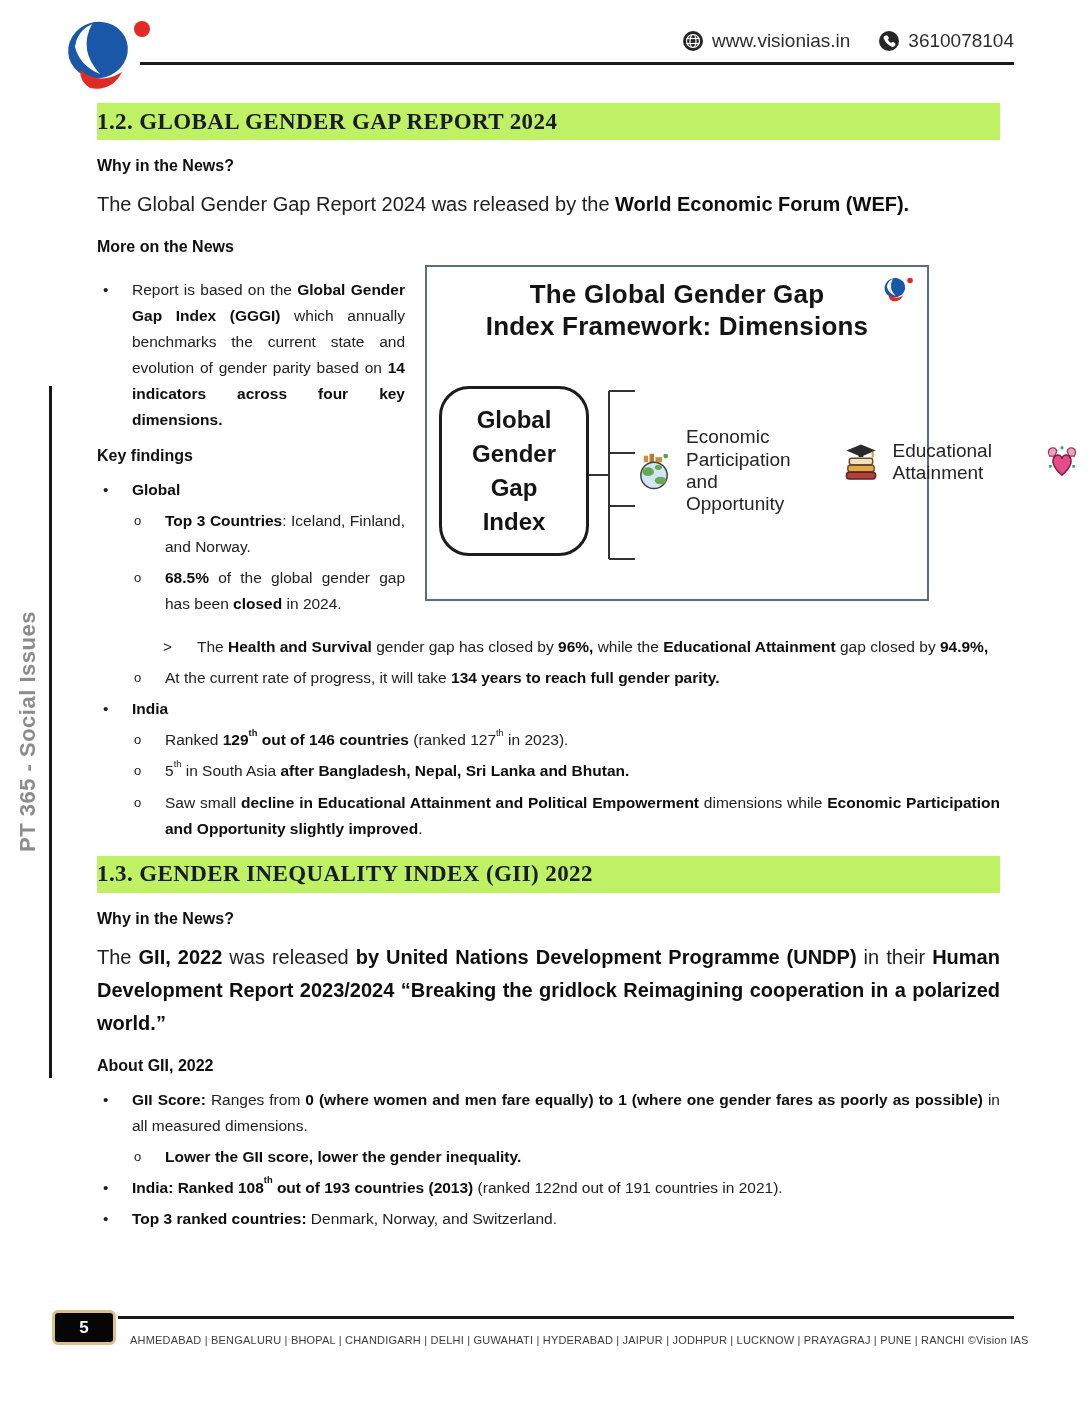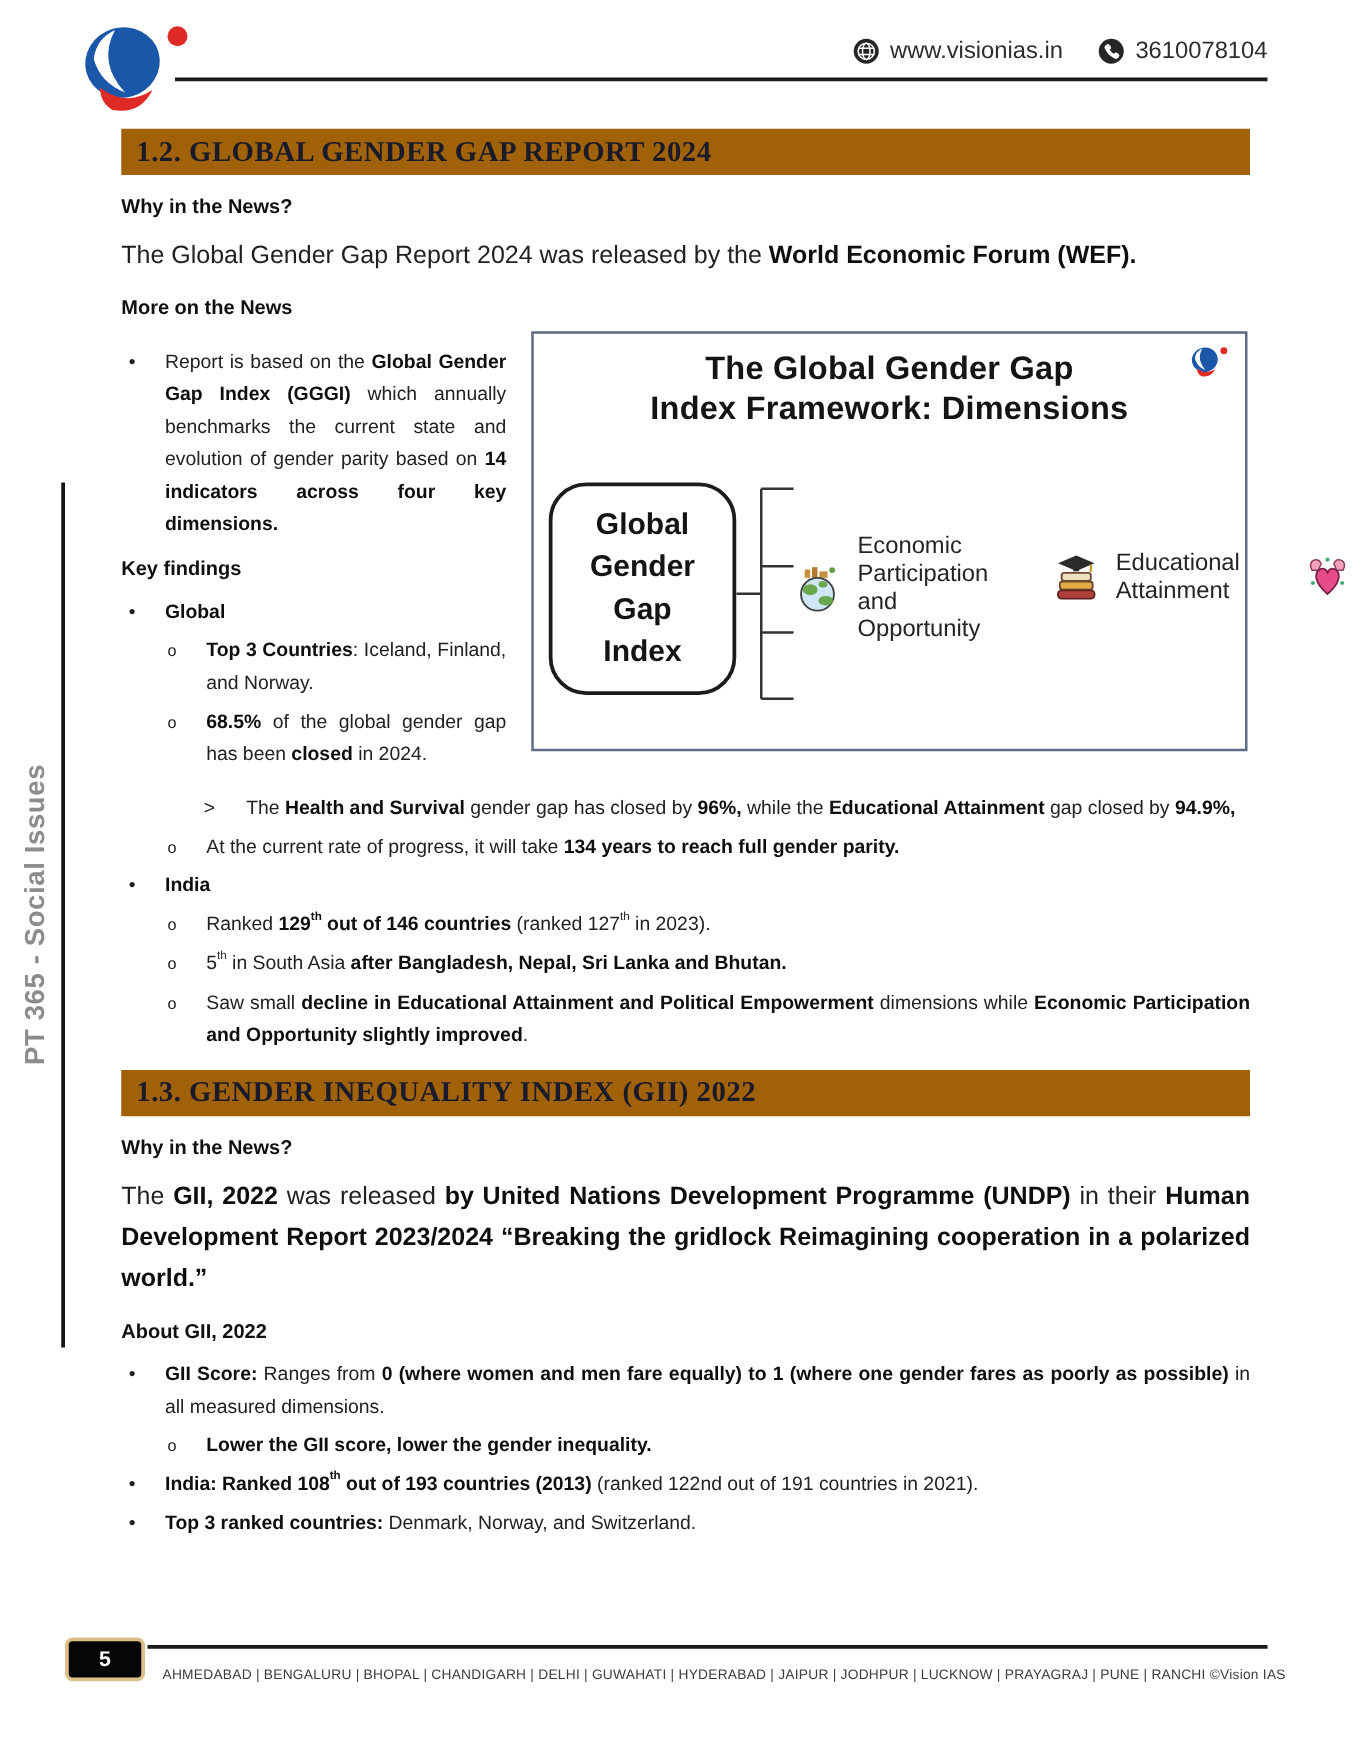--- a/index.html
+++ b/index.html
@@ -24,21 +24,21 @@
   .side-rule { position:absolute; left:49px; top:386px; width:3px; height:692px; background:#161616; }
   .side-label {
     position:absolute; left:-92px; top:719px; width:240px; text-align:center;
     transform:rotate(-90deg); font-weight:700; font-size:22px; color:#8c8c8c; letter-spacing:0.5px;
     white-space:nowrap;
   }
 
   
   .content { position:absolute; left:97px; top:103px; width:903px; }
   .section-bar {
-    background:#a16207; height:37px; display:flex; align-items:center; padding-left:12px;
+    background:#bef264; height:37px; display:flex; align-items:center; 
     font-family:"Liberation Serif", serif; font-weight:700; font-size:23px; color:#1a1a2b;
     letter-spacing:0.4px;
   }
   h3.subhead { font-size:16px; font-weight:700; color:#101010; margin-top:17px; }
   p.para { font-size:20px; line-height:1.65; margin-top:13px; text-align:justify; }
 
   .twocol { display:flex; gap:20px; margin-top:9px; align-items:flex-start; }
   .leftcol { width:308px; flex:none; }
   .leftcol h3.subhead { margin-top:14px; }
 
@@ -47,21 +47,21 @@
   li.l1 { padding-left:35px; }
   li.l1 > .mk { position:absolute; left:6px; }
   li.l2 { padding-left:68px; }
   li.l2 > .mk { position:absolute; left:37px; font-size:13px; top:2px; }
   li.l3 { padding-left:100px; }
   li.l3 > .mk { position:absolute; left:66px; }
   .lbl-bold { font-weight:700; color:#0e0e0e; }
 
   
   .ggi-figure {
-    width:573px; flex:none; border:2px solid #5d6b85; background:#fff; position:relative;
+    width:504px; flex:none; border:2px solid #5d6b85; background:#fff; position:relative;
     padding:10px 12px 14px 12px;
   }
   .fig-logo { position:absolute; right:10px; top:8px; width:36px; height:27px; }
   .fig-title { text-align:center; font-weight:700; font-size:26px; line-height:1.22; color:#141414; margin-top:2px; letter-spacing:0.2px; }
   .fig-body { display:flex; align-items:center; margin-top:14px; }
   .fig-box {
     width:150px; flex:none; border:3px solid #1c1c1c; border-radius:30px; text-align:center;
     font-weight:700; font-size:24px; line-height:1.42; padding:14px 4px; white-space:pre-line; color:#141414;
     align-self:center;
   }

